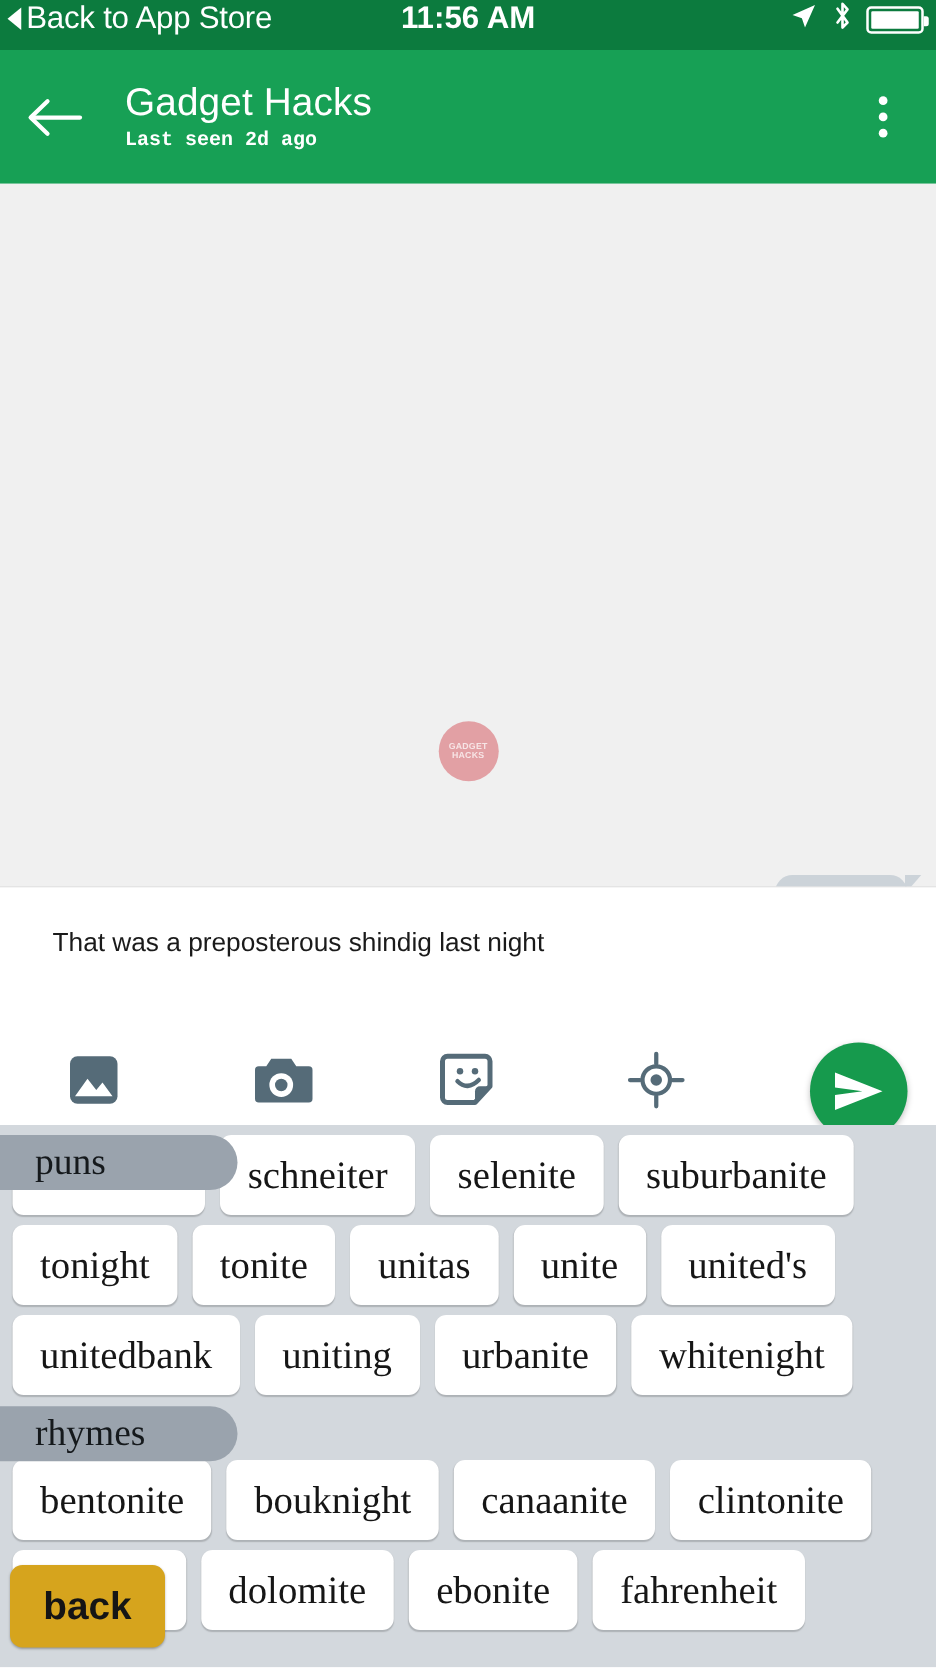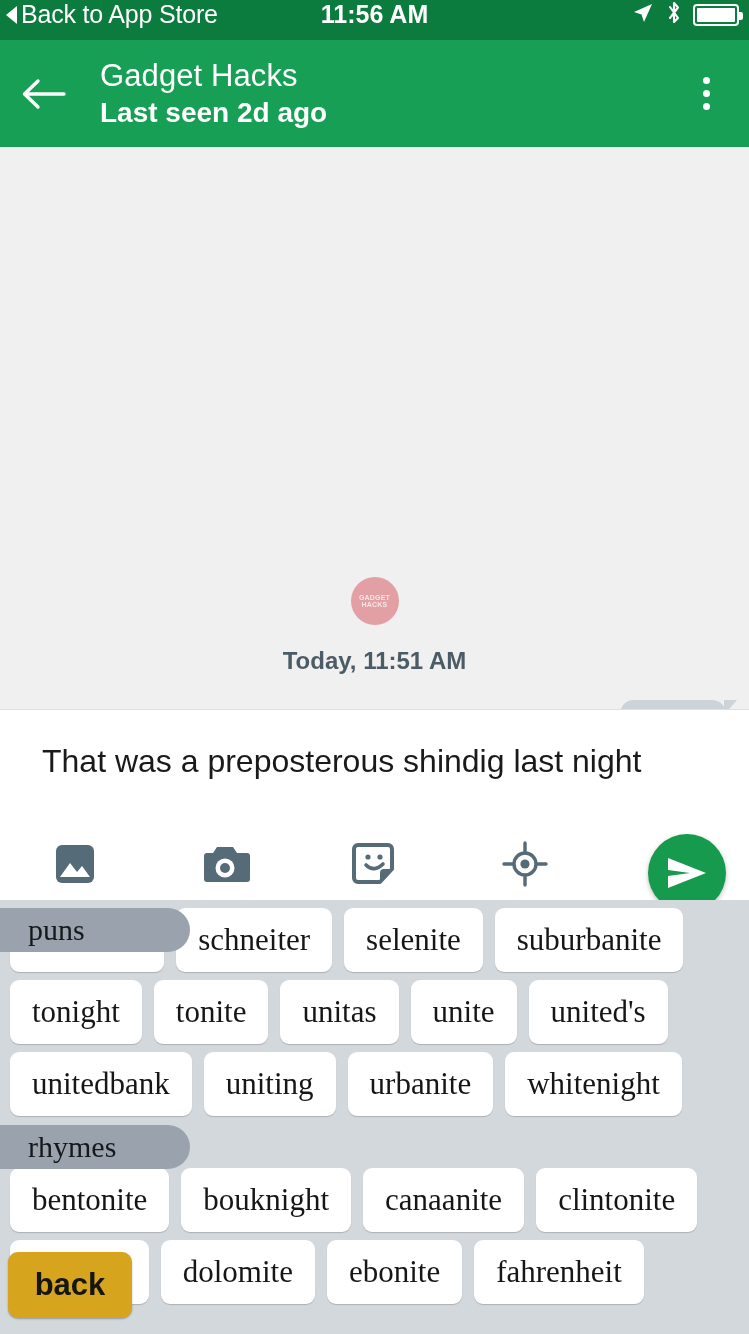--- a/index.html
+++ b/index.html
@@ -112,23 +112,24 @@
     justify-content: center;
     line-height: 1.05;
     padding-left: 14px;
   }
   .app-bar-title {
     font-size: 31px;
     font-weight: normal;
     letter-spacing: 0.1px;
   }
   .app-bar-sub {
-    font-size: 28px;
+    font-size: 16px;
     font-weight: bold;
     margin-top: 5px;
+    font-family: Liberation Mono, monospace;
   }
   .overflow-menu {
     width: 86px;
     display: flex;
     flex-direction: column;
     align-items: center;
     justify-content: center;
     gap: 6px;
     cursor: pointer;
   }
@@ -206,21 +207,21 @@
   
   .compose {
     position: absolute;
     top: 710px; left: 0;
     width: 749px;
     height: 190px;
     background: #ffffff;
   }
   .compose-text {
     padding: 33px 56px 0 42px;
-    font-size: 32px;
+    font-size: 21px;
     color: #1a1a1a;
     white-space: nowrap;
     overflow: hidden;
   }
   .compose-actions {
     position: absolute;
     top: 118px;
     left: 0; right: 0;
     height: 72px;
     display: flex;
@@ -359,21 +360,20 @@
         <i></i>
         <i></i>
     </div>
   </div>
 
   <div class="chat">
     <div class="avatar">
       <span>GADGET</span>
       <span>HACKS</span>
     </div>
-    <div class="day-divider">Today, 11:51 AM</div>
     <div class="bubble-row">
       <div class="bubble">Hey</div>
       
     </div>
   </div>
 
   <div class="compose">
     <div class="compose-text">That was a preposterous shindig last night</div>
     <div class="compose-actions">
 

